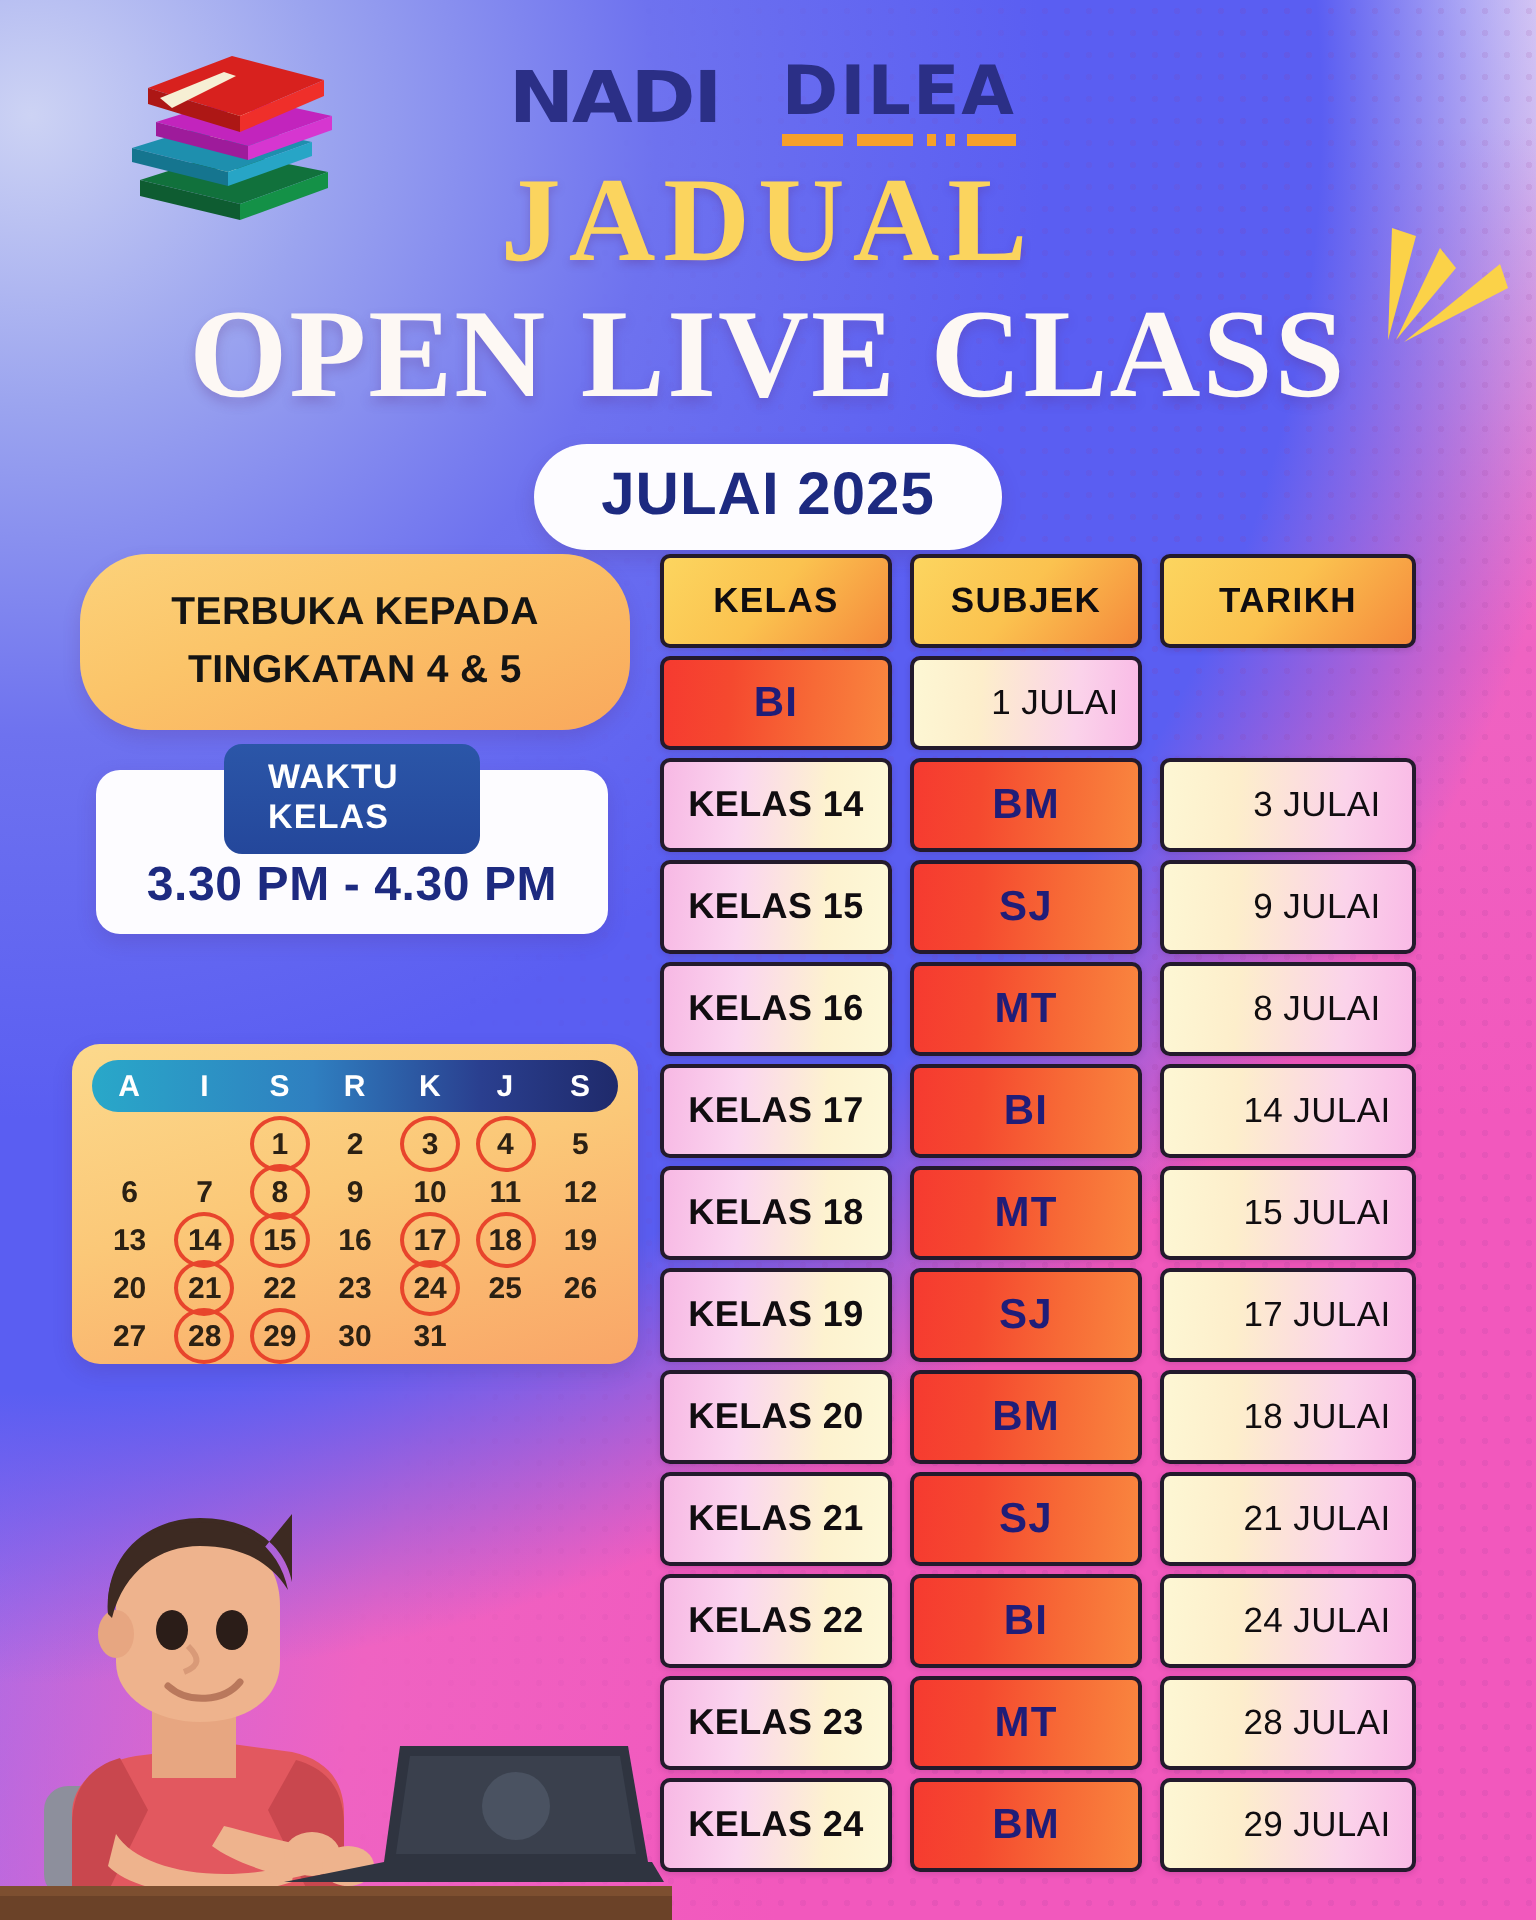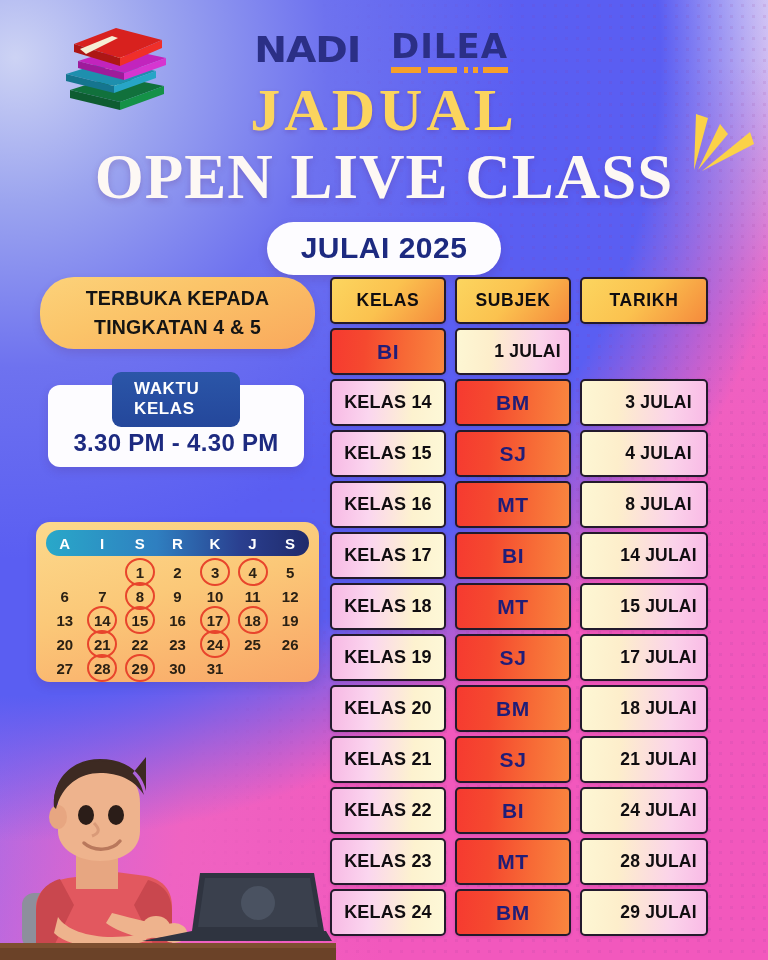--- a/index.html
+++ b/index.html
@@ -77,21 +77,21 @@
   }
 
   
   #burst { position:absolute; left:674px; top:98px; width:90px; height:80px; z-index:5; }
 
   
   #books { position:absolute; left:52px; top:16px; width:128px; height:98px; z-index:5; }
 
   
   .box-terbuka {
-    position:absolute; left:40px; top:277px; width:275px; height:72px;
+    position:absolute; left:40px; top:277px; width:275px; height:88px;
     background:linear-gradient(160deg,#fcd27a 0%, #fbc469 40%, #f9a85c 100%);
     border-radius:34px; z-index:6;
     display:flex; flex-direction:column; align-items:center; justify-content:center;
     box-shadow:0 4px 9px rgba(90,40,110,.18);
   }
   .box-terbuka div { font-size:19.5px; font-weight:bold; color:#141414; letter-spacing:.2px; line-height:1.5; }
 
   .box-waktu {
     position:absolute; left:48px; top:385px; width:256px; height:82px;
     background:#fdfcff; border-radius:12px; z-index:6;
@@ -155,21 +155,21 @@
     display:flex; align-items:center; justify-content:center;
     box-shadow:0 1px 3px rgba(60,20,70,.18);
   }
   .hcell { background:linear-gradient(130deg,#fcd55f 0%,#fbc24f 48%,#f58a3c 100%); }
   .hcell span { font-size:17.5px; font-weight:bold; color:#100d10; letter-spacing:.7px; }
   .c-kelas { background:linear-gradient(95deg,#f7b8e4 0%, #fbd6ef 34%, #fdf2cf 72%, #fdf8d8 100%); }
   .c-kelas span { font-size:18px; font-weight:bold; color:#100d10; letter-spacing:.2px; }
   .c-subj { background:linear-gradient(95deg,#f63a30 0%, #f5492f 30%, #f76a36 66%, #f9863f 100%); }
   .c-subj span { font-size:21px; font-weight:bold; color:#201d78; letter-spacing:.6px; }
   .c-tarikh { background:linear-gradient(95deg,#fdf7d4 0%, #fdeecb 30%, #fbd3ea 72%, #f9bae6 100%); }
-  .c-tarikh span { font-size:17.5px; font-weight:bold; color:#100d10; letter-spacing:.2px;margin-left:29px; }
+  .c-tarikh span { font-size:17.5px; font-weight:normal; color:#100d10; letter-spacing:.2px;margin-left:29px; }
 </style>
 </head>
 <body>
 
 <div id="bg">
   <div class="bg-layer bg-base"></div>
   <div class="bg-layer bg-dots"></div>
 </div>
 
 <div id="books">
@@ -364,21 +364,21 @@
       </div>
     </div>
     <div class="srow">
       <div class="cellbase c-kelas">
         <span>KELAS 15</span>
       </div>
       <div class="cellbase c-subj">
         <span>SJ</span>
       </div>
       <div class="cellbase c-tarikh">
-        <span>4 JULAI</span>
+        <span>9 JULAI</span>
       </div>
     </div>
     <div class="srow">
       <div class="cellbase c-kelas">
         <span>KELAS 16</span>
       </div>
       <div class="cellbase c-subj">
         <span>MT</span>
       </div>
       <div class="cellbase c-tarikh">

